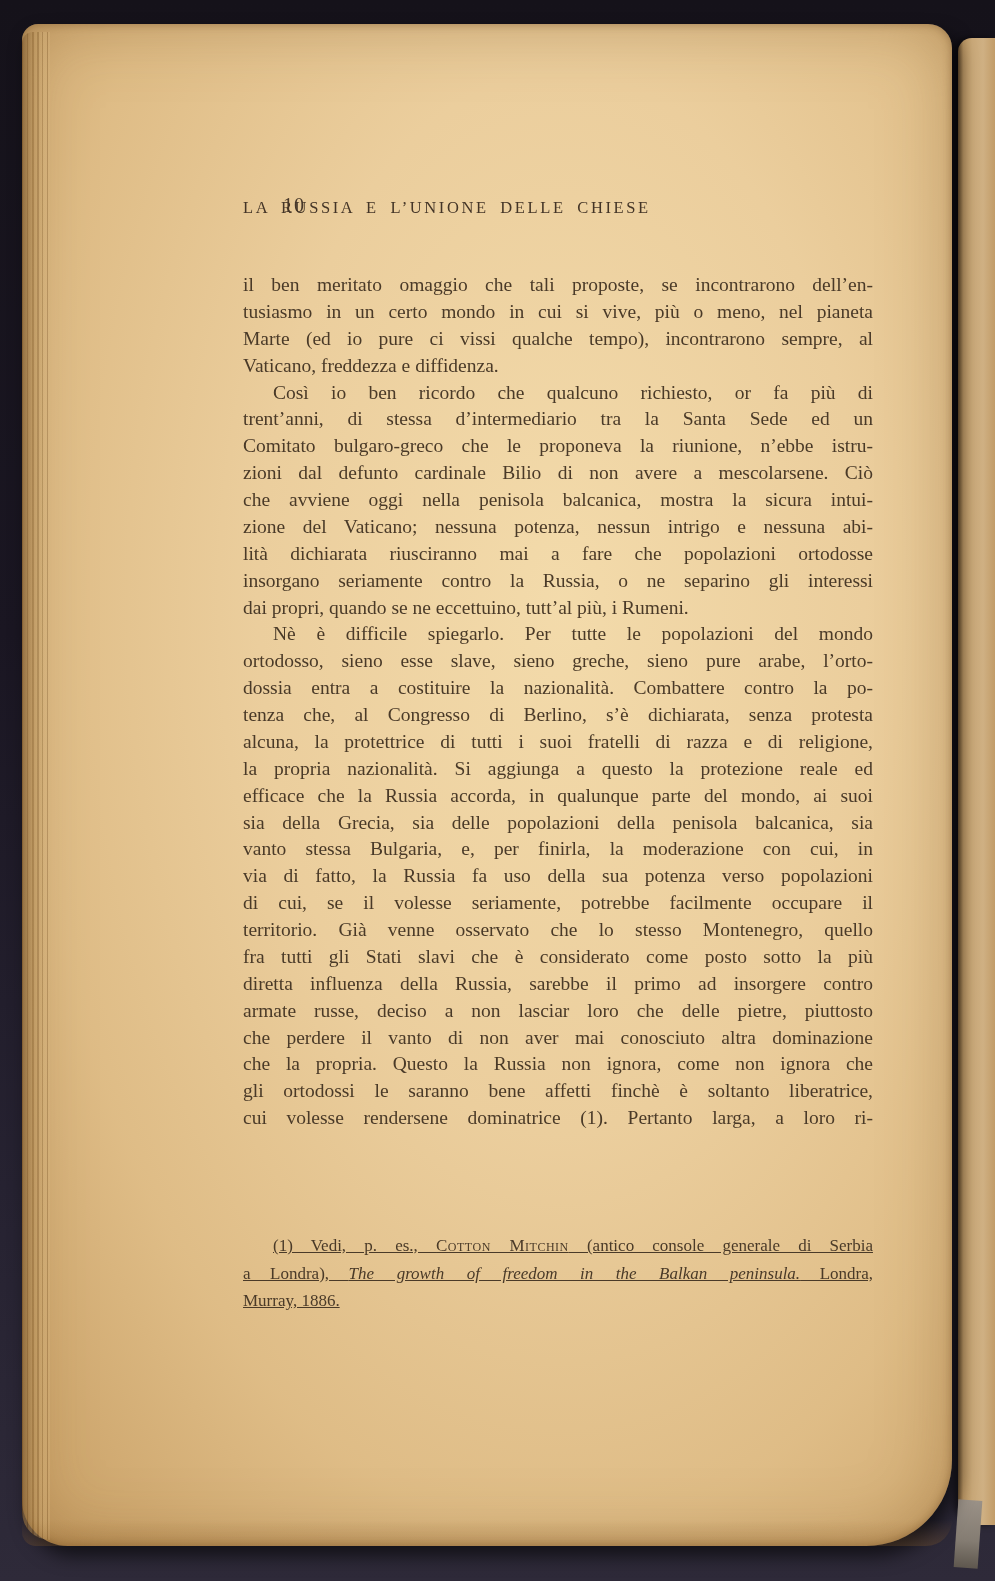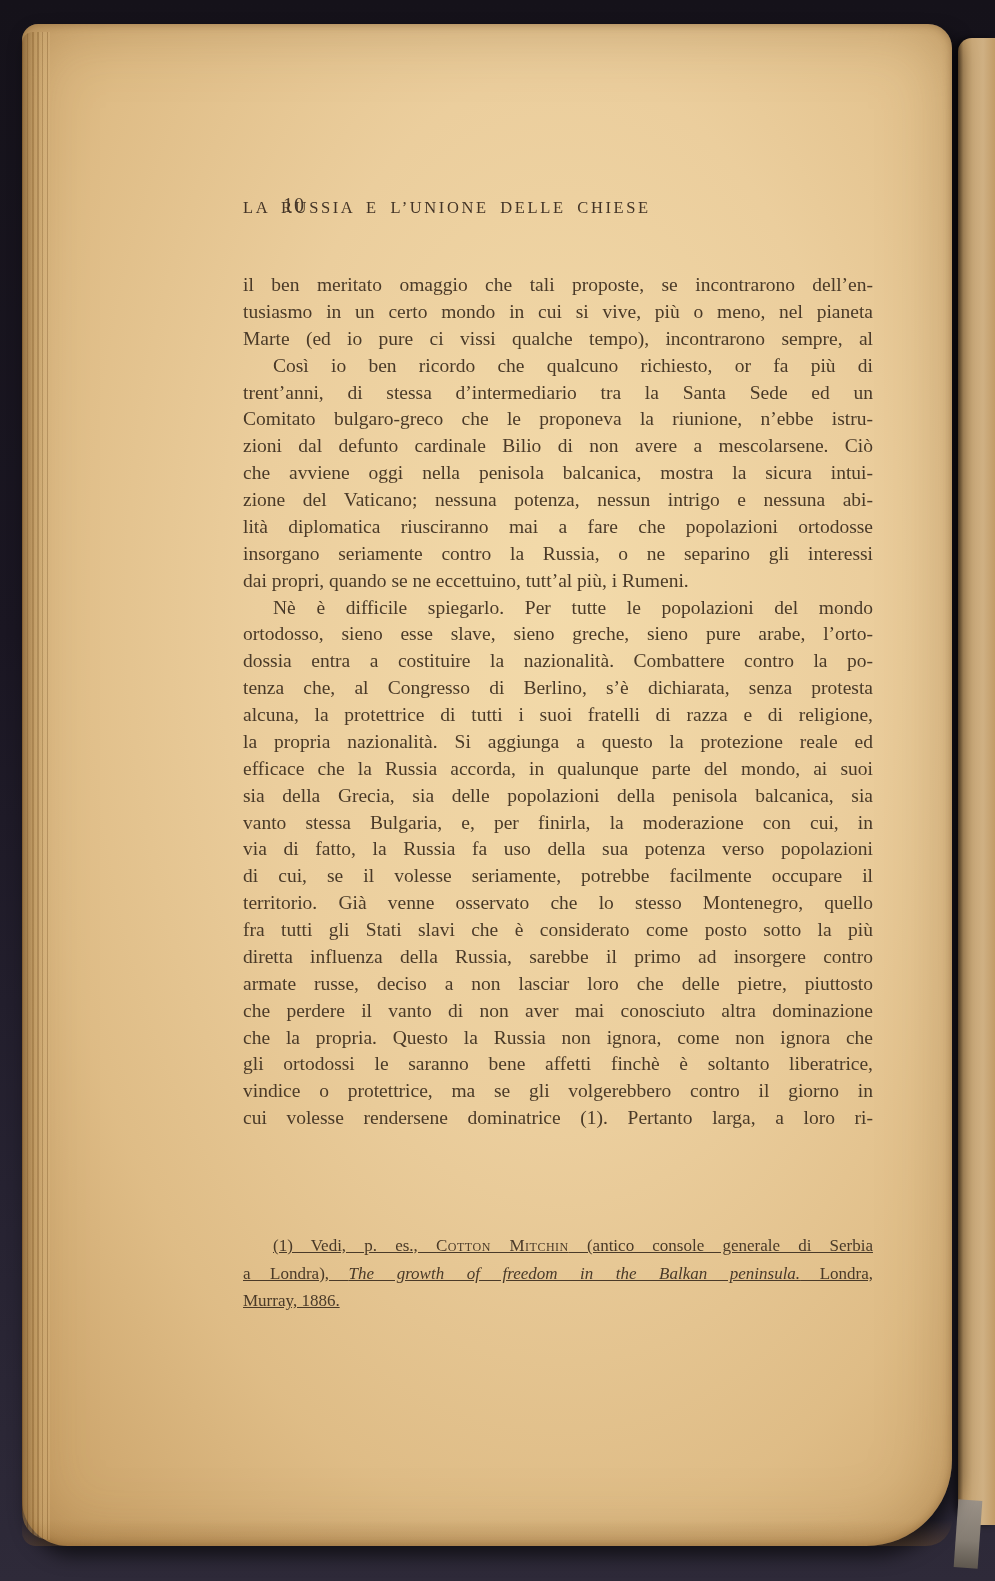--- a/index.html
+++ b/index.html
@@ -113,48 +113,48 @@
     <div class="content">
 
       <div class="folio">10</div>
 
       <div class="running-title">LA RUSSIA E L’UNIONE DELLE CHIESE</div>
 
       <div class="body-text">
           <div class="line">il ben meritato omaggio che tali proposte, se incontrarono dell’en-</div>
           <div class="line">tusiasmo in un certo mondo in cui si vive, più o meno, nel pianeta</div>
           <div class="line">Marte (ed io pure ci vissi qualche tempo), incontrarono sempre, al</div>
+          <div class="line pend">Vaticano, freddezza e diffidenza.</div>
           <div class="line pind">Così io ben ricordo che qualcuno richiesto, or fa più di</div>
           <div class="line">trent’anni, di stessa d’intermediario tra la Santa Sede ed un</div>
           <div class="line">Comitato bulgaro-greco che le proponeva la riunione, n’ebbe istru-</div>
           <div class="line">zioni dal defunto cardinale Bilio di non avere a mescolarsene. Ciò</div>
           <div class="line">che avviene oggi nella penisola balcanica, mostra la sicura intui-</div>
           <div class="line">zione del Vaticano; nessuna potenza, nessun intrigo e nessuna abi-</div>
-          <div class="line">lità diplomatica riusciranno mai a fare che popolazioni ortodosse</div>
+          <div class="line">lità dichiarata riusciranno mai a fare che popolazioni ortodosse</div>
           <div class="line">insorgano seriamente contro la Russia, o ne separino gli interessi</div>
           <div class="line pend">dai propri, quando se ne eccettuino, tutt’al più, i Rumeni.</div>
           <div class="line pind">Nè è difficile spiegarlo. Per tutte le popolazioni del mondo</div>
           <div class="line">ortodosso, sieno esse slave, sieno greche, sieno pure arabe, l’orto-</div>
           <div class="line">dossia entra a costituire la nazionalità. Combattere contro la po-</div>
           <div class="line">tenza che, al Congresso di Berlino, s’è dichiarata, senza protesta</div>
           <div class="line">alcuna, la protettrice di tutti i suoi fratelli di razza e di religione,</div>
           <div class="line">la propria nazionalità. Si aggiunga a questo la protezione reale ed</div>
           <div class="line">efficace che la Russia accorda, in qualunque parte del mondo, ai suoi</div>
           <div class="line">sia della Grecia, sia delle popolazioni della penisola balcanica, sia</div>
           <div class="line">vanto stessa Bulgaria, e, per finirla, la moderazione con cui, in</div>
           <div class="line">via di fatto, la Russia fa uso della sua potenza verso popolazioni</div>
           <div class="line">di cui, se il volesse seriamente, potrebbe facilmente occupare il</div>
           <div class="line">territorio. Già venne osservato che lo stesso Montenegro, quello</div>
           <div class="line">fra tutti gli Stati slavi che è considerato come posto sotto la più</div>
           <div class="line">diretta influenza della Russia, sarebbe il primo ad insorgere contro</div>
           <div class="line">armate russe, deciso a non lasciar loro che delle pietre, piuttosto</div>
           <div class="line">che perdere il vanto di non aver mai conosciuto altra dominazione</div>
           <div class="line">che la propria. Questo la Russia non ignora, come non ignora che</div>
           <div class="line">gli ortodossi le saranno bene affetti finchè è soltanto liberatrice,</div>
-          <div class="line">vindice o protettrice, ma se gli volgerebbero contro il giorno in</div>
           <div class="line">cui volesse rendersene dominatrice (1). Pertanto larga, a loro ri-</div>
         </div>
 
       <div class="footnote">
         <div class="fline pind">
           <span>(1) Vedi, p. es., </span><span class="sc">Cotton Mitchin</span><span> (antico console generale di Serbia</span>
         </div>
         <div class="fline">
           <span>a Londra), </span><span class="it">The growth of freedom in the Balkan peninsula.</span><span> Londra,</span>
         </div>

